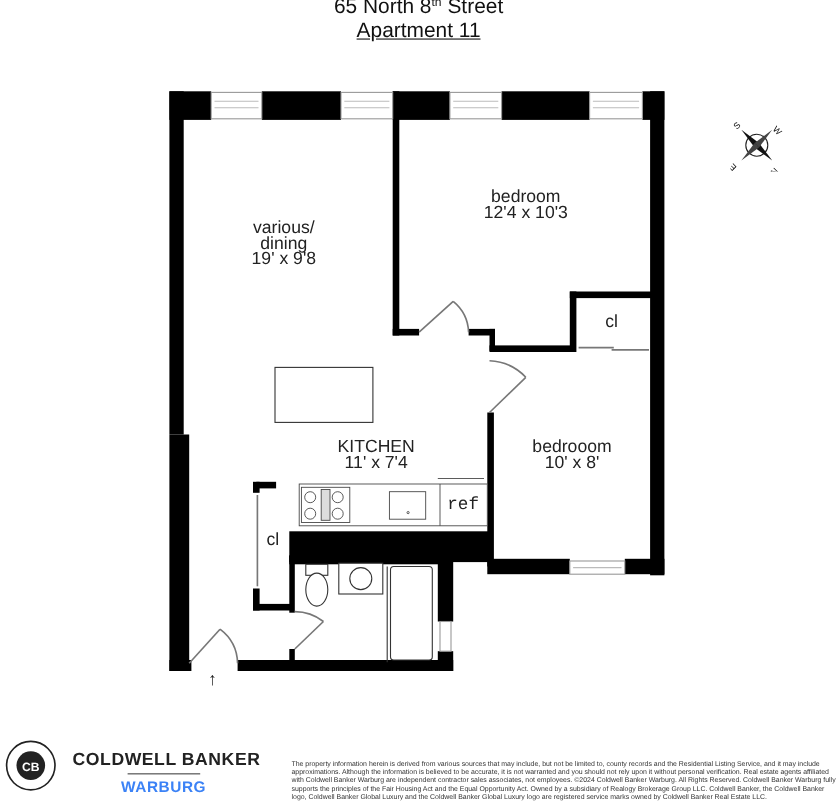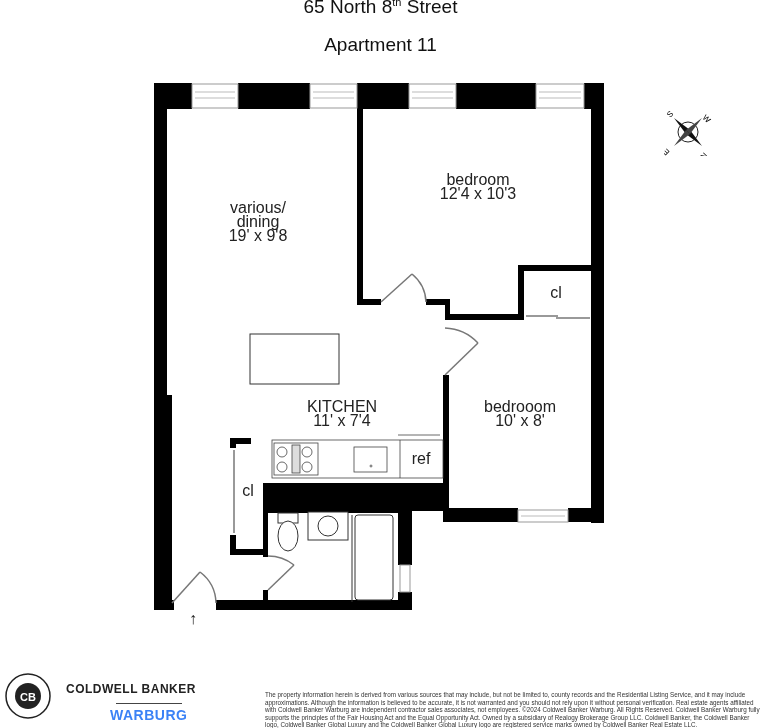--- a/index.html
+++ b/index.html
@@ -1,25 +1,25 @@
 <!DOCTYPE html>
 <html><head>
 <meta charset="utf-8">
 <style>
   html, body { margin:0; padding:0; background:#fff; }
   body { width:761px; height:728px; position:relative; overflow:hidden; font-family:"Liberation Sans", sans-serif; color:#111; }
   .title { position:absolute; left:0; width:761px; text-align:center; font-size:19px; line-height:19px; color:#111; }
   .title sup { font-size:11px; vertical-align:top; line-height:11px; }
   #t1 { top:-3px; }
-  #t2 { top:35px; }
+  #t2 { top:19px;text-decoration:underline; }
   svg#plan { position:absolute; left:0; top:0; }
   .room-label { position:absolute; text-align:center; font-size:16px; line-height:14px; color:#222; transform:translateX(-50%); white-space:nowrap; }
   .compass { position:absolute; left:664px; top:108px; width:48px; height:48px; }
   .logo { position:absolute; left:4px; top:672px; width:48px; height:48px; }
-  .brand1 { position:absolute; left:66px; top:682px; font-size:12px; font-weight:bold; letter-spacing:0.5px; color:#222; }
+  .brand1 { position:absolute; left:66px; top:682px; font-size:16px; font-weight:bold; letter-spacing:0.5px; color:#222; }
   .brand-rule { position:absolute; left:116px; top:703px; width:66px; height:1px; background:#444; }
   .brand2 { position:absolute; left:110px; top:707px; font-size:14px; font-weight:bold; letter-spacing:0.5px; color:#3b82f6; }
   .disclaimer { position:absolute; left:265px; top:691px; width:495px; font-size:6.3px; line-height:7.6px; color:#333; overflow:hidden; height:37px; }
 </style>
 </head>
 <body>
 
 <div class="title" id="t1"><span>65 North 8</span><sup>th</sup><span> Street</span></div>
 <div class="title" id="t2">Apartment 11</div>
 
@@ -143,21 +143,21 @@
 <div class="room-label" style="left:342px;top:400px;text-align:center;">
   <div>KITCHEN</div>
   <div>11' x 7'4</div>
 </div>
 <div class="room-label" style="left:520px;top:400px;">
   <div>bedrooom</div>
   <div>10' x 8'</div>
 </div>
 <div class="room-label" style="left:556px;top:286px;">cl</div>
 <div class="room-label" style="left:248px;top:484px;">cl</div>
-<div class="room-label" style="left:421px;top:452px;">ref</div>
+<div class="room-label" style="left:421px;top:452px;font-family:Liberation Mono, monospace;">ref</div>
 <div class="room-label" style="left:193px;top:612px;">↑</div>
 
 <svg class="compass" viewBox="0 0 48 48">
   <circle cx="24" cy="24" r="10" fill="none" stroke="#222" stroke-width="1"></circle>
   <polygon points="10,10 26,22 22,26" fill="#111"></polygon>
   <polygon points="38,38 22,26 26,22" fill="#111"></polygon>
   <polygon points="38,10 26,26 22,22" fill="#444"></polygon>
   <polygon points="10,38 22,22 26,26" fill="#444"></polygon>
   <text x="6" y="10" font-size="8" font-family="Liberation Sans, sans-serif" transform="rotate(-45 6 10)">S</text>
   <text x="38" y="10" font-size="8" font-family="Liberation Sans, sans-serif" transform="rotate(45 38 10)">W</text>

